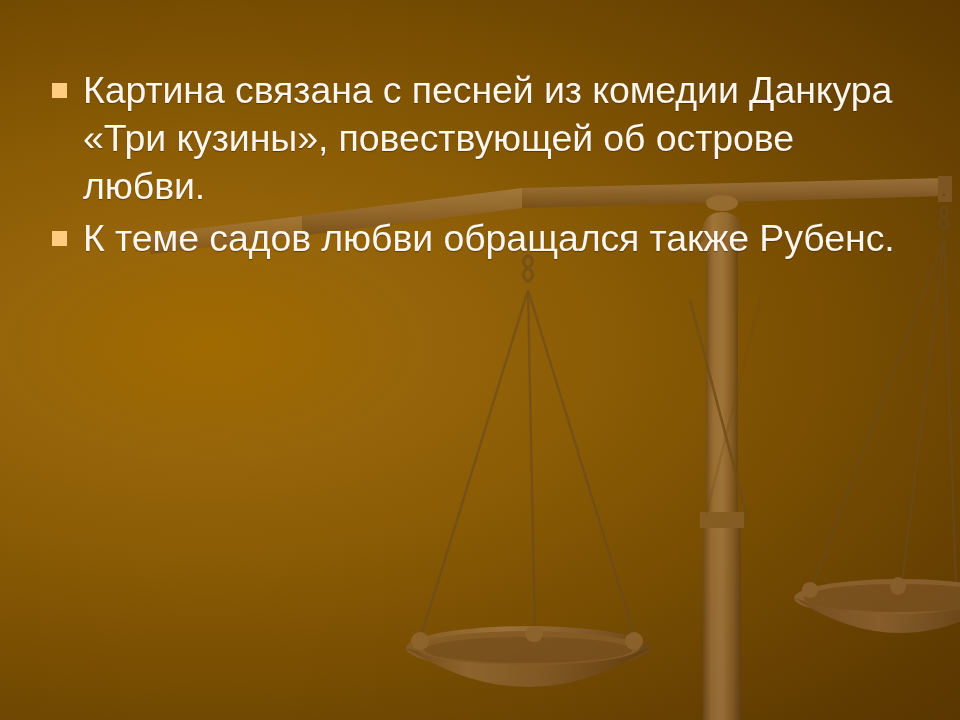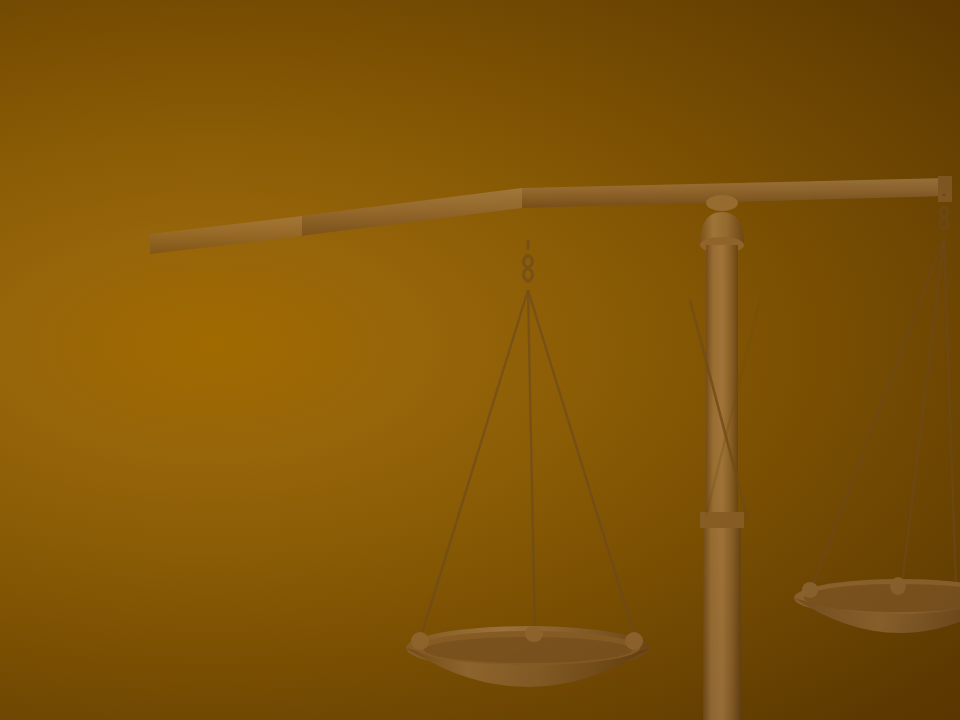--- a/index.html
+++ b/index.html
@@ -180,17 +180,25 @@
         <g stroke="#6b4a22" fill="none" opacity="0.85">
           <path d="M690,300 L748,520" stroke-width="2.6"></path>
           <path d="M760,300 L706,516" stroke-width="2.6" opacity="0.35"></path>
         </g>
       </g>
     </svg>
   </div>
 
   <div class="body-text">
 
-
+    <div class="bullet-row">
+      <span class="bullet-marker"></span>
+      <span class="bullet-text">Картина связана с песней из комедии Данкура «Три кузины», повествующей об острове любви.</span>
+    </div>
+
+    <div class="bullet-row">
+      <span class="bullet-marker"></span>
+      <span class="bullet-text">К теме садов любви обращался также Рубенс.</span>
+    </div>
 
 
   </div>
 </div>
 
 </body></html>

